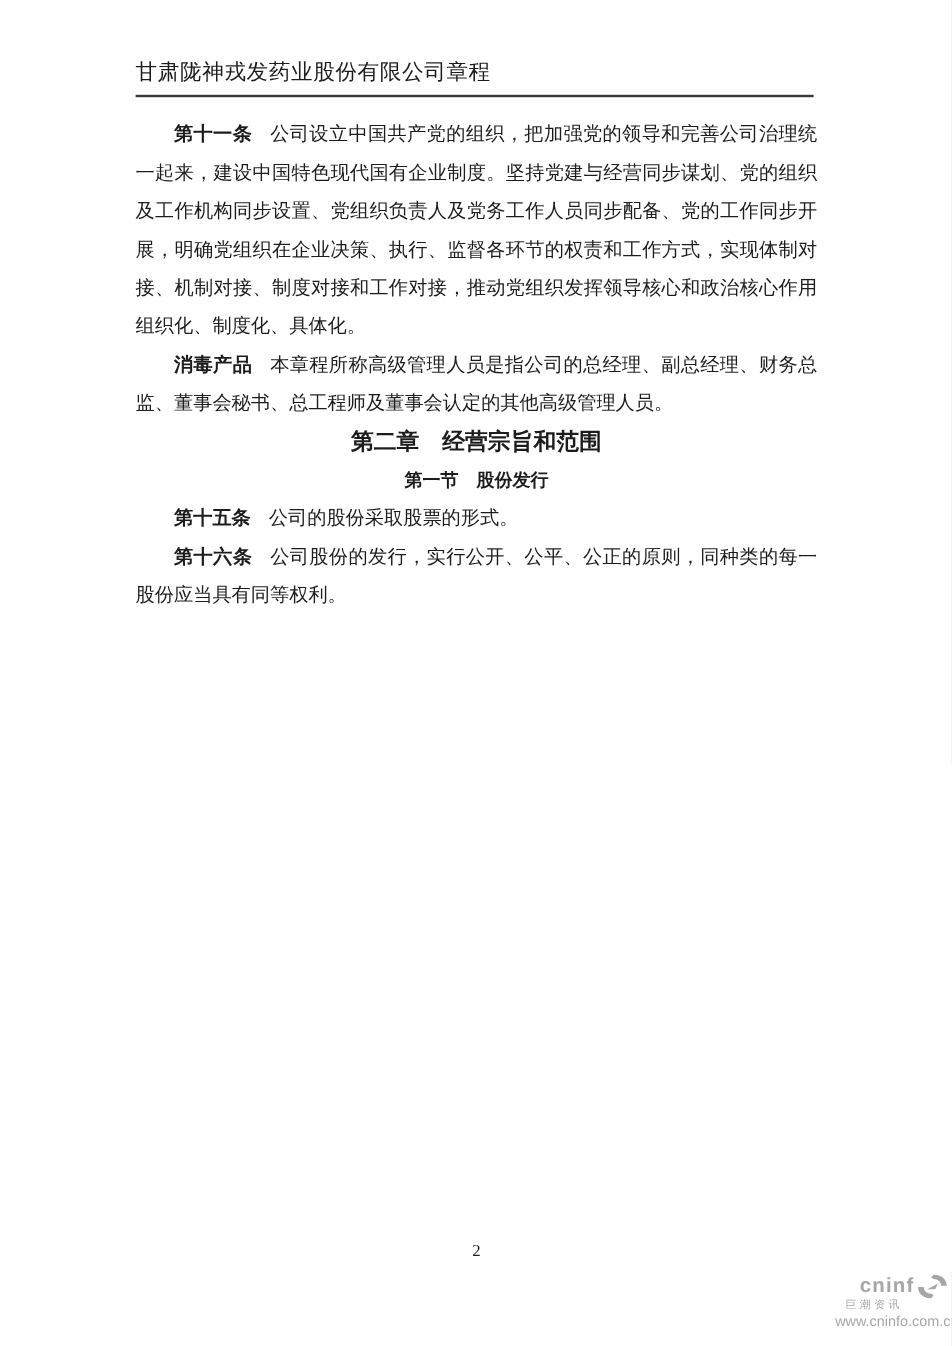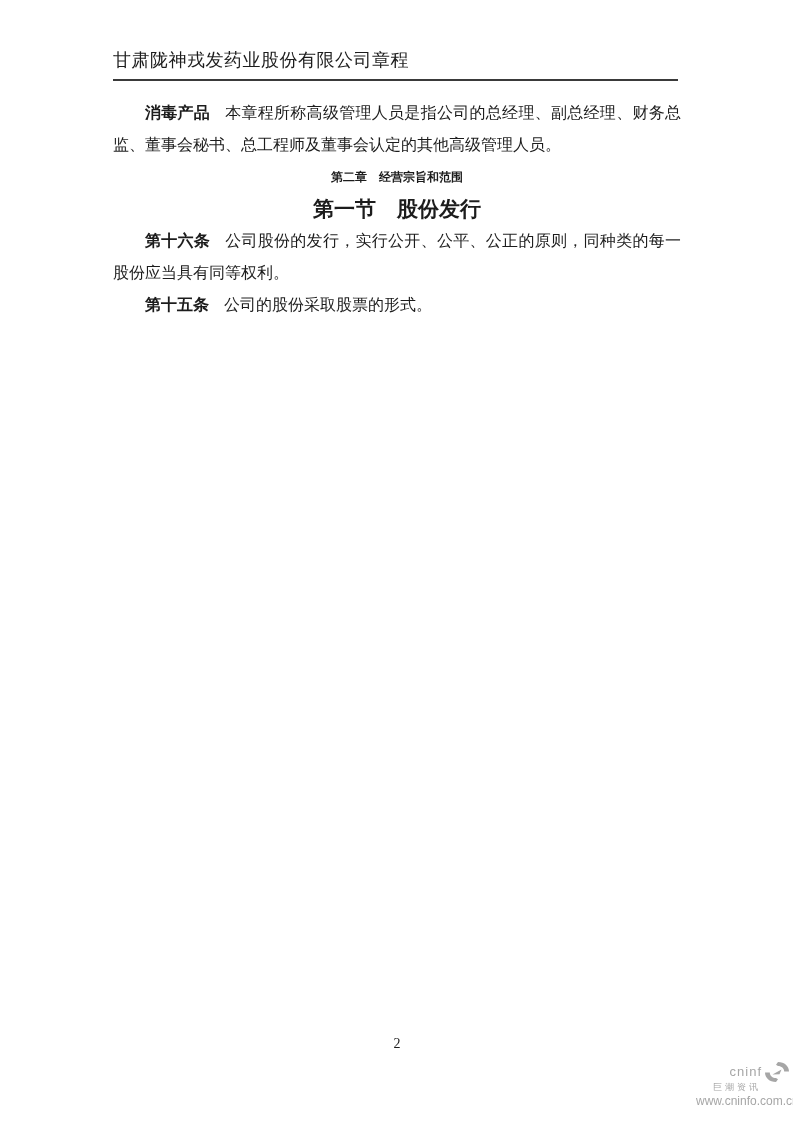--- a/index.html
+++ b/index.html
@@ -29,28 +29,28 @@
     line-height:32px;
     text-align:justify;
   }
   .body-text p{margin:0;}
   .para-indent{text-indent:2em;}
   .art-num{font-weight:bold;margin-right:15px;}
   .chapter-heading{
     font-weight:bold;
     text-align:center;
     text-indent:0;
-    font-size:12px;
+    font-size:19px;
     margin:10px 0 7px 0;
   }
   .section-heading{
     font-weight:bold;
     text-align:center;
     text-indent:0;
-    font-size:21px;
+    font-size:15px;
     margin:11px 0 7px 0;
   }
   .spaced-para{margin-top:8px !important;}
   .page-num{
     position:absolute;
     top:1036px; left:113px; width:568px;
     text-align:center;
     font-size:14px;
   }
   .cninfo{
@@ -61,29 +61,29 @@
     line-height:1.1;
   }
   .cninfo-brand-row{
     display:flex;
     align-items:center;
     justify-content:flex-end;
     gap:2px;
     padding-right:2px;
   }
   .cninfo-brand{
-    font-size:13px;
-    font-weight:normal;
+    font-size:17px;
+    font-weight:bold;
     letter-spacing:1px;
   }
   .cninfo-swirl{display:block;}
   .cninfo-name{
     font-size:9px;
     letter-spacing:3px;
-    text-align:right;
+    text-align:center;
     padding-right:31px;
     margin-top:1px;
   }
   .cninfo-url{
     font-size:12px;
     text-align:right;
     padding-right:2px;
     margin-top:2px;
   }
 </style>
@@ -92,38 +92,41 @@
 
 <div class="page">
 
   <div class="doc-header">
     <span>甘肃陇神戎发药业股份有限公司章程</span>
   </div>
 
   <div class="body-text">
 
 
+    <p class="para-indent">
+      <span class="art-num">第十一条</span><span>公司设立中国共产党的组织，把加强党的领导和完善公司治理统一起来，建设中国特色现代国有企业制度。坚持党建与经营同步谋划、党的组织及工作机构同步设置、党组织负责人及党务工作人员同步配备、党的工作同步开展，明确党组织在企业决策、执行、监督各环节的权责和工作方式，实现体制对接、机制对接、制度对接和工作对接，推动党组织发挥领导核心和政治核心作用组织化、制度化、具体化。</span>
+    </p>
 
     <p class="para-indent">
       <span class="art-num">消毒产品</span><span>本章程所称高级管理人员是指公司的总经理、副总经理、财务总监、董事会秘书、总工程师及董事会认定的其他高级管理人员。</span>
     </p>
 
     <p class="chapter-heading">第二章　经营宗旨和范围</p>
 
 
 
 
     <p class="section-heading">第一节　股份发行</p>
 
     <p class="para-indent">
-      <span class="art-num">第十六条</span><span>公司股份的发行，实行公开、公平、公正的原则，同种类的每一股份应当具有同等权利。</span>
+      <span class="art-num">第十五条</span><span>公司的股份采取股票的形式。</span>
     </p>
 
     <p class="para-indent">
-      <span class="art-num">第十五条</span><span>公司的股份采取股票的形式。</span>
+      <span class="art-num">第十六条</span><span>公司股份的发行，实行公开、公平、公正的原则，同种类的每一股份应当具有同等权利。</span>
     </p>
 
 
   </div>
 
   <div class="page-num">2</div>
 
   <div class="cninfo">
     <div class="cninfo-brand-row">
       <span class="cninfo-brand">cninf</span>

